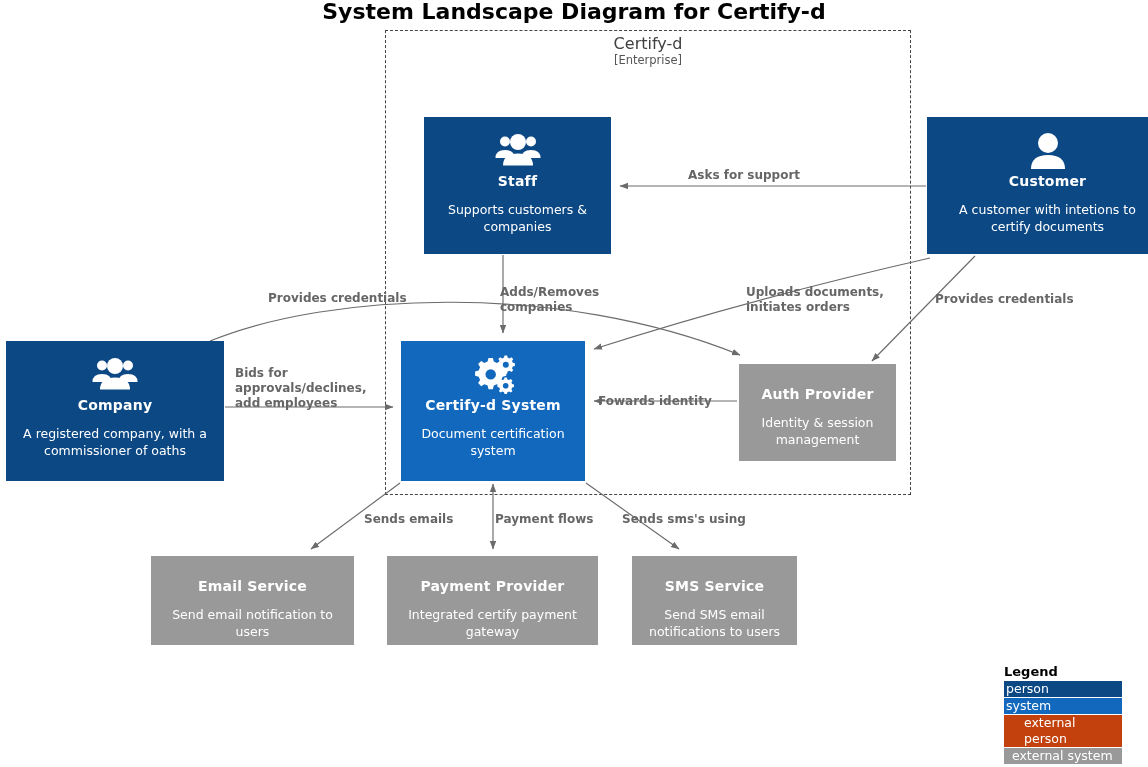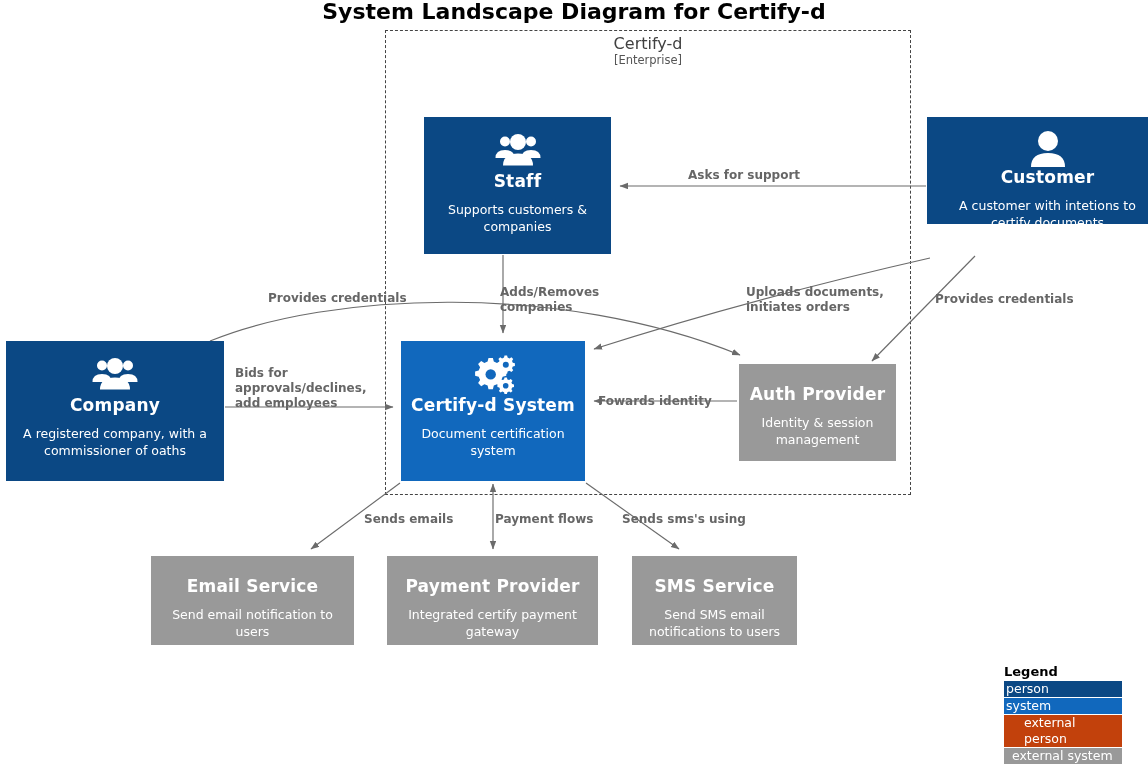--- a/index.html
+++ b/index.html
@@ -77,35 +77,35 @@
   .node-icon {
     margin-top: 14px;
     height: 40px;
     display: flex;
     align-items: center;
     justify-content: center;
   }
   .node-icon svg { display: block; }
 
   .node-name {
-    font-size: 17px;
+    font-size: 14px;
     font-weight: bold;
     line-height: 20px;
     letter-spacing: 0.2px;
   }
   .node-desc {
     font-size: 12.5px;
     line-height: 16.5px;
     margin-top: 11px;
   }
   .node.noicon .node-name { margin-top: 20px; }
 
   
   #node-staff        { left: 424px; top: 117px; width: 187px; height: 137px; }
-  #node-customer     { left: 927px; top: 117px; width: 221px; height: 107px; padding-left: 28px; }
+  #node-customer     { left: 927px; top: 117px; width: 221px; height: 137px; padding-left: 28px; }
   #node-company      { left: 6px;   top: 341px; width: 218px; height: 140px; }
   #node-certifyd     { left: 401px; top: 341px; width: 184px; height: 140px; }
   #node-auth         { left: 739px; top: 364px; width: 157px; height: 97px; }
   #node-email        { left: 151px; top: 556px; width: 203px; height: 89px; }
   #node-payment      { left: 387px; top: 556px; width: 211px; height: 89px; }
   #node-sms          { left: 632px; top: 556px; width: 165px; height: 89px; }
 
   
   .edge-label {
     position: absolute;

